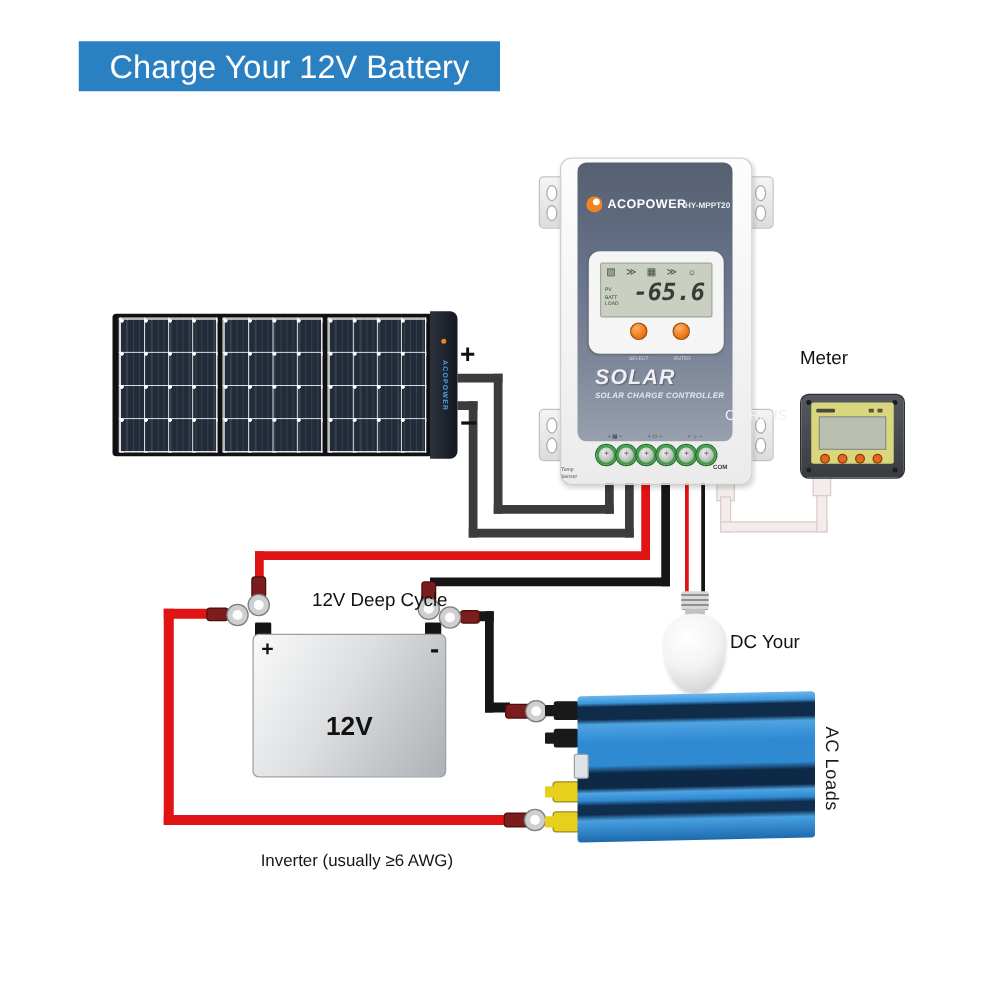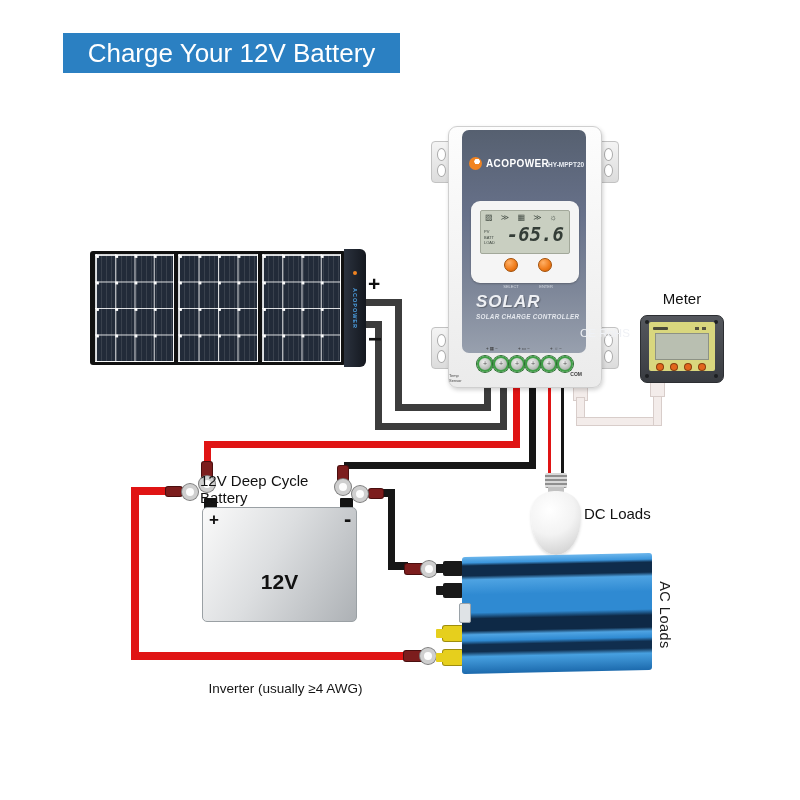--- a/index.html
+++ b/index.html
@@ -67,38 +67,38 @@
   .cc-cert{position:absolute;left:536px;top:327px;font-size:11.5px;color:#eff1f5;z-index:5;margin-left:44px;}
   .term-label{position:absolute;top:346px;width:30px;font-size:4.5px;color:#3a3a3a;text-align:center;z-index:5;}
   .terminal{position:absolute;top:356px;width:16px;height:16px;border-radius:50%;box-sizing:border-box;z-index:5;
             background:radial-gradient(circle at 40% 35%,#f0f0f0,#c0c4c0 55%,#8f938f);
             border:2px solid #3f9e46;box-shadow:0 0 0 1px #2a6b2f;
             font-size:7px;line-height:11px;text-align:center;color:#555;}
   .cc-temp{position:absolute;left:449px;top:373px;font-size:4px;line-height:5px;color:#4a4a4a;z-index:5;}
   .cc-com{position:absolute;left:558px;top:371px;width:24px;font-size:5px;font-weight:bold;color:#3e3e3e;
           text-align:right;z-index:5;}
   
-  .meter-label{position:absolute;left:640px;top:290px;width:84px;text-align:center;font-size:15px;z-index:5;}
+  .meter-label{position:absolute;left:640px;top:278px;width:84px;text-align:left;font-size:15px;z-index:5;}
   .meter-frame{position:absolute;left:640px;top:315px;width:84px;height:68px;z-index:3;
                background:linear-gradient(#55585e,#393c41);border:1px solid #2c2e32;border-radius:7px;box-sizing:border-box;}
   .meter-screw{position:absolute;width:4px;height:4px;border-radius:50%;background:#1d1f22;z-index:4;}
   .meter-face{position:absolute;left:649px;top:322px;width:66px;height:49px;background:#d9d77e;border-radius:2px;z-index:4;}
   .meter-brandbar{position:absolute;left:653px;top:327px;width:15px;height:3px;background:#4a4a3a;border-radius:1px;z-index:5;}
   .meter-dot{position:absolute;width:4px;height:3px;background:#55533f;z-index:5;}
   .meter-lcd{position:absolute;left:655px;top:333px;width:54px;height:27px;background:#b9bfb1;
              border:1px solid #8d9285;box-sizing:border-box;z-index:5;}
   .meter-btn{position:absolute;top:364px;width:6px;height:6px;border-radius:50%;background:#e2661c;
              box-shadow:0 0 0 1px #8a3c0c;z-index:5;}
   
   .bat-post{position:absolute;width:13px;height:11px;background:#141414;border-radius:1px;z-index:1;}
   .bat-body{position:absolute;left:202px;top:507px;width:155px;height:115px;z-index:3;border-radius:5px;
             background:linear-gradient(120deg,#fafafa,#dcdee0 45%,#adb1b5);border:1px solid #9aa0a4;box-sizing:border-box;}
   .bat-sign{position:absolute;z-index:4;font-weight:bold;color:#111;}
   .bat-v{position:absolute;left:202px;top:570px;width:155px;text-align:center;font-size:21px;font-weight:bold;z-index:4;}
-  .bat-title{position:absolute;left:200px;top:472px;width:158px;text-align:left;font-size:15px;
+  .bat-title{position:absolute;left:200px;top:472px;width:158px;text-align:right;font-size:15px;
              line-height:17px;z-index:5;color:#111;}
   
   .bulb-base{position:absolute;left:545px;top:473px;width:22px;height:15px;border-radius:2px;z-index:3;
              background:repeating-linear-gradient(180deg,#d9d9d9 0 2px,#8f8f8f 2px 4px);}
   .bulb-collar{position:absolute;left:548px;top:487px;width:16px;height:7px;background:#c2c2c2;
                border-radius:0 0 3px 3px;z-index:3;}
   .bulb-body{position:absolute;left:531px;top:491px;width:50px;height:64px;z-index:3;
              border-radius:46% 46% 50% 50% / 34% 34% 60% 60%;
              background:radial-gradient(circle at 38% 30%,#ffffff 0%,#f3f3f3 45%,#dadada 75%,#c6c6c6 100%);
              box-shadow:0 2px 3px rgba(0,0,0,.12);}
@@ -259,33 +259,32 @@
   <div class="meter-btn" style="left:699px;"></div>
 
   <div class="bat-post" style="left:204px;top:498px;"></div>
   <div class="bat-post" style="left:340px;top:498px;"></div>
   <div class="bat-body"></div>
   <div class="bat-sign" style="left:209px;top:510px;font-size:17px;">+</div>
   <div class="bat-sign" style="left:344px;top:506px;font-size:22px;">-</div>
   <div class="bat-v">12V</div>
   <div class="bat-title">
     <div>12V Deep Cycle</div>
-    <div>Battery</div>
   </div>
 
   <div class="bulb-base"></div>
   <div class="bulb-collar"></div>
   <div class="bulb-body"></div>
-  <div class="dc-label">DC Loads</div>
+  <div class="dc-label">DC Your</div>
 
   <div class="inv-post post-black" style="left:443px;top:561px;"></div>
   <div class="inv-post post-black" style="left:443px;top:583px;"></div>
   <div class="inv-post post-yellow" style="left:443px;top:626px;"></div>
   <div class="inv-post post-yellow" style="left:443px;top:650px;"></div>
   <div class="inv-body"></div>
   <div class="inv-switch"></div>
   <div class="inv-side">AC Loads</div>
 
   <div class="note">
-    <div>Inverter (usually ≥4 AWG)</div>
+    <div>Inverter (usually ≥6 AWG)</div>
   </div>
 
 </div>
 
 </body></html>

